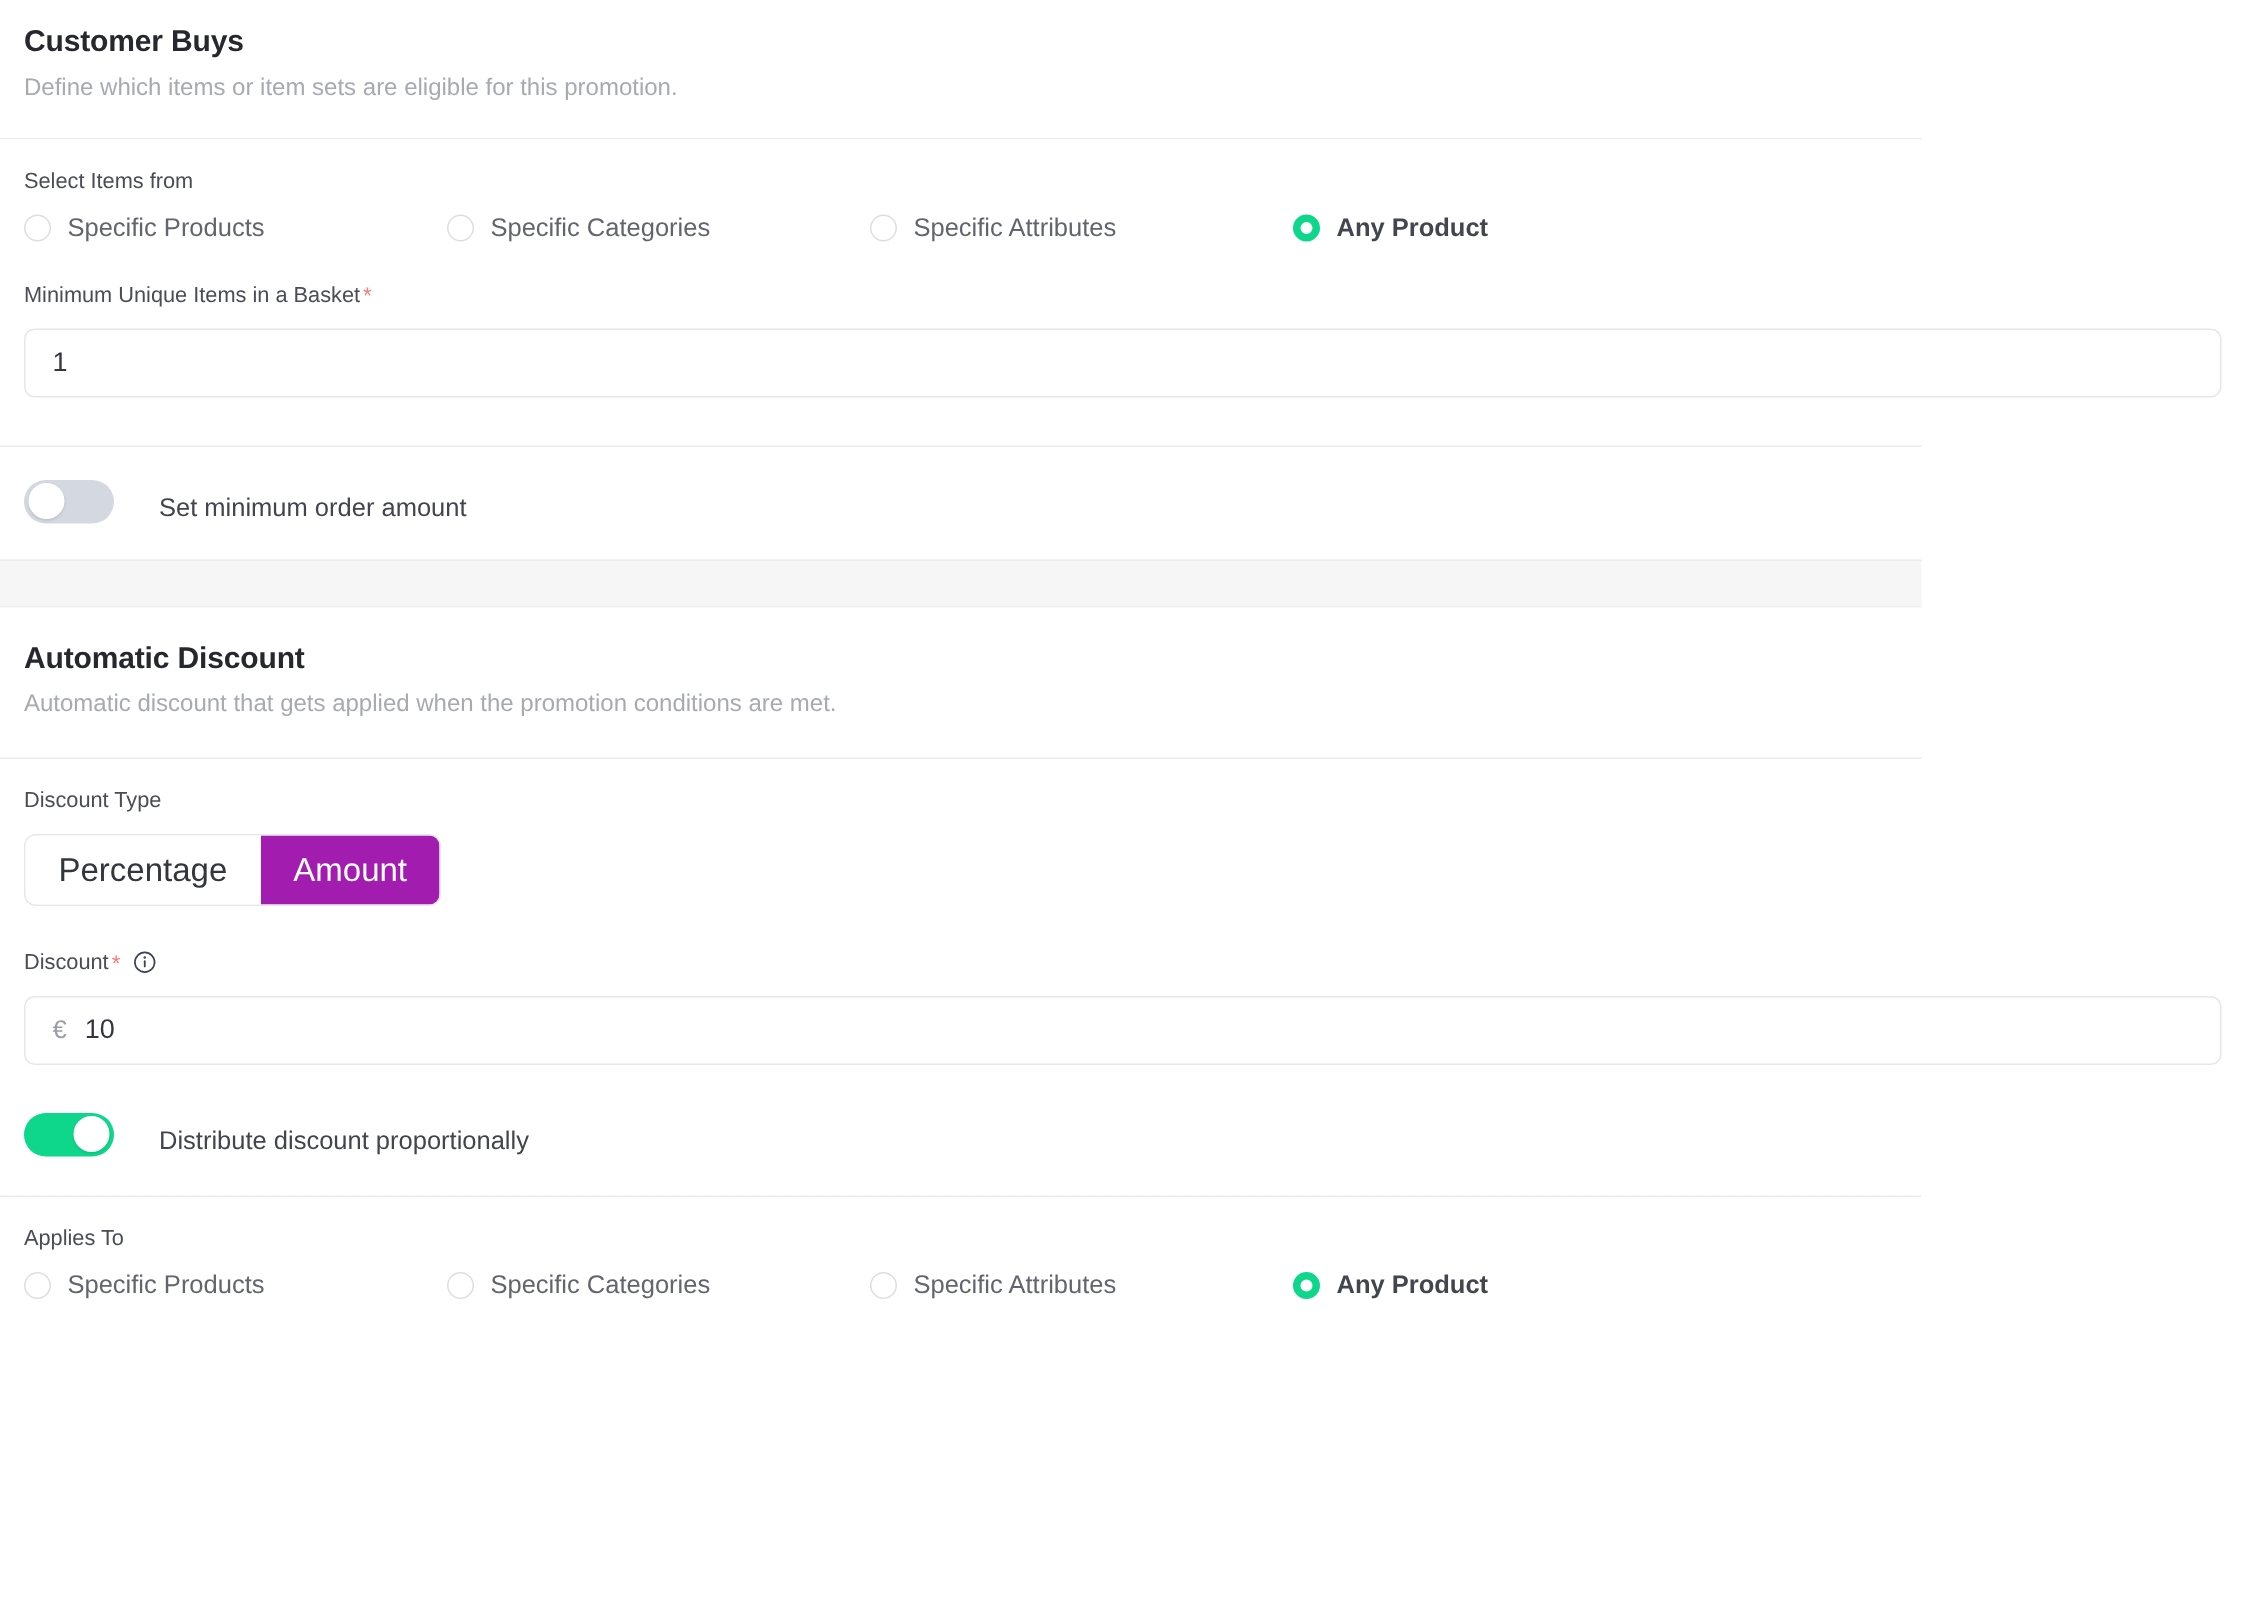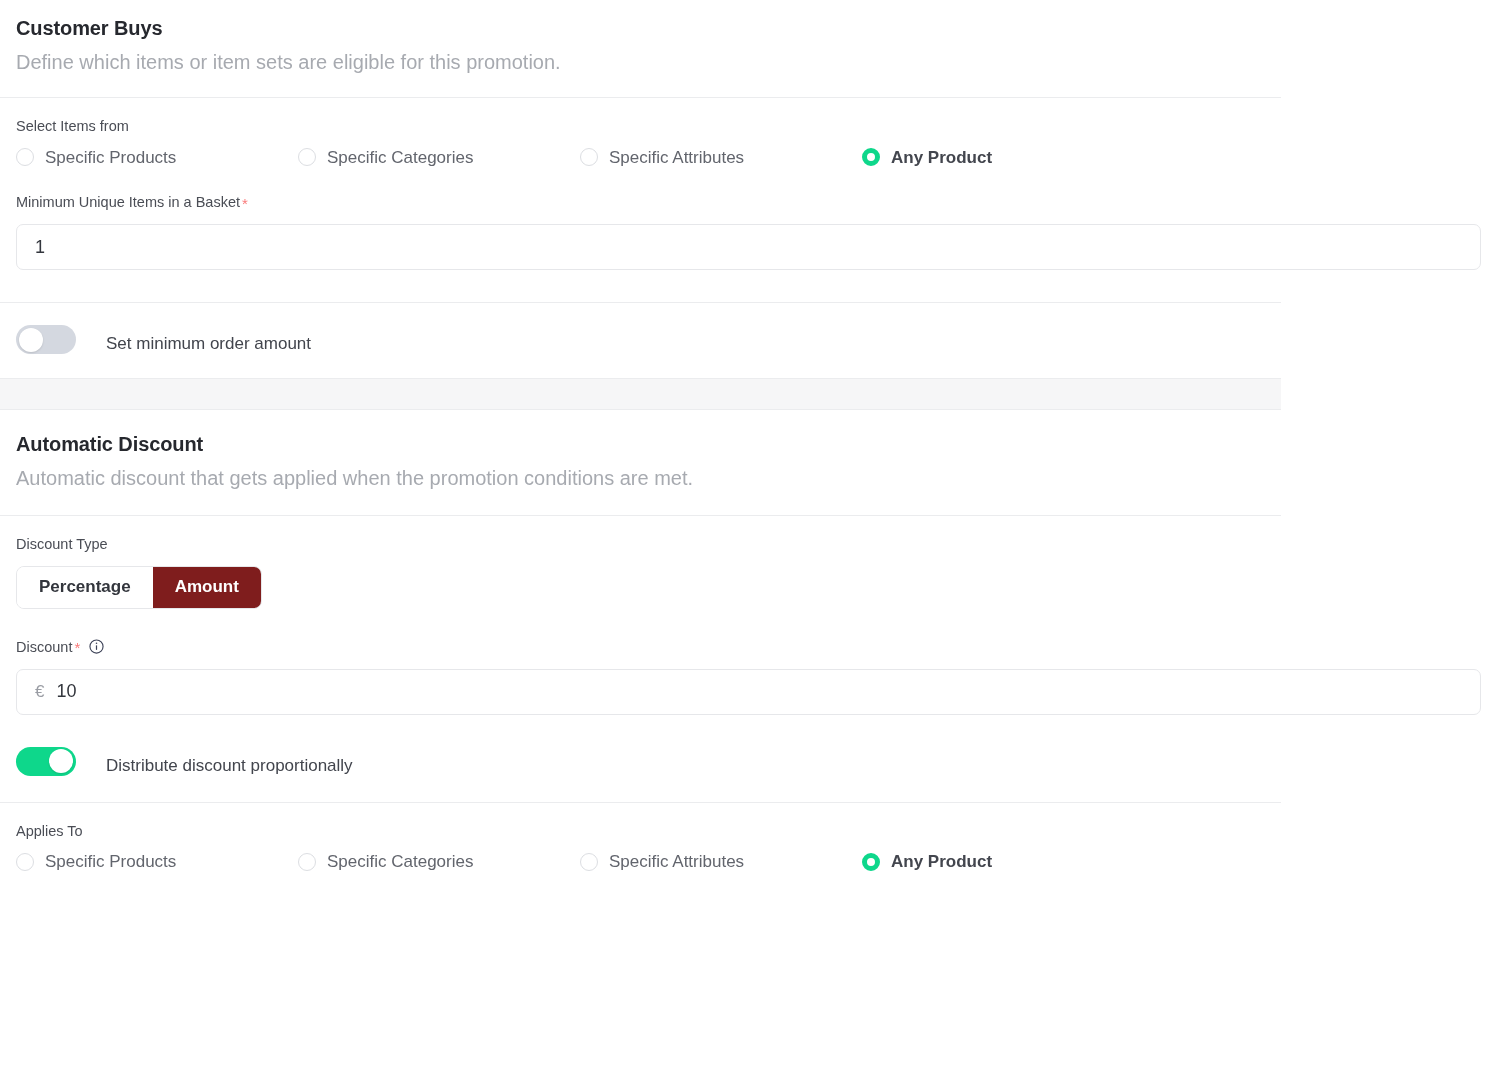--- a/index.html
+++ b/index.html
@@ -25,21 +25,21 @@
   }
   .section-title {
     font-size: 20px;
     font-weight: bold;
     color: #26282e;
     letter-spacing: -0.1px;
     margin: 0 0 8px 0;
     line-height: 1.25;
   }
   .section-sub {
-    font-size: 20px;
+    font-size: 16px;
     color: #a7aab0;
     margin: 0;
     line-height: 1.3;
   }
 
   .divider {
     height: 1px;
     background: #ebecee;
     width: 100%;
   }
@@ -172,29 +172,29 @@
   
   .segmented {
     display: inline-flex;
     border-radius: 8px;
     overflow: hidden;
     border: 1px solid #e6e7ea;
     background: #ffffff;
   }
   .seg {
     padding: 11px 22px;
-    font-size: 17px;
-    font-weight: bold;
+    font-size: 22px;
+    font-weight: normal;
     cursor: pointer;
     background: #ffffff;
     color: #33363d;
     line-height: 1.1;
   }
   .seg.active {
-    background: #7f1d1d;
+    background: #a21caf;
     color: #ffffff;
   }
   .nopad-bottom { padding-bottom: 6px; }
 </style>
 </head>
 <body>
 
 <div class="page">
 
   <div class="section-head">

